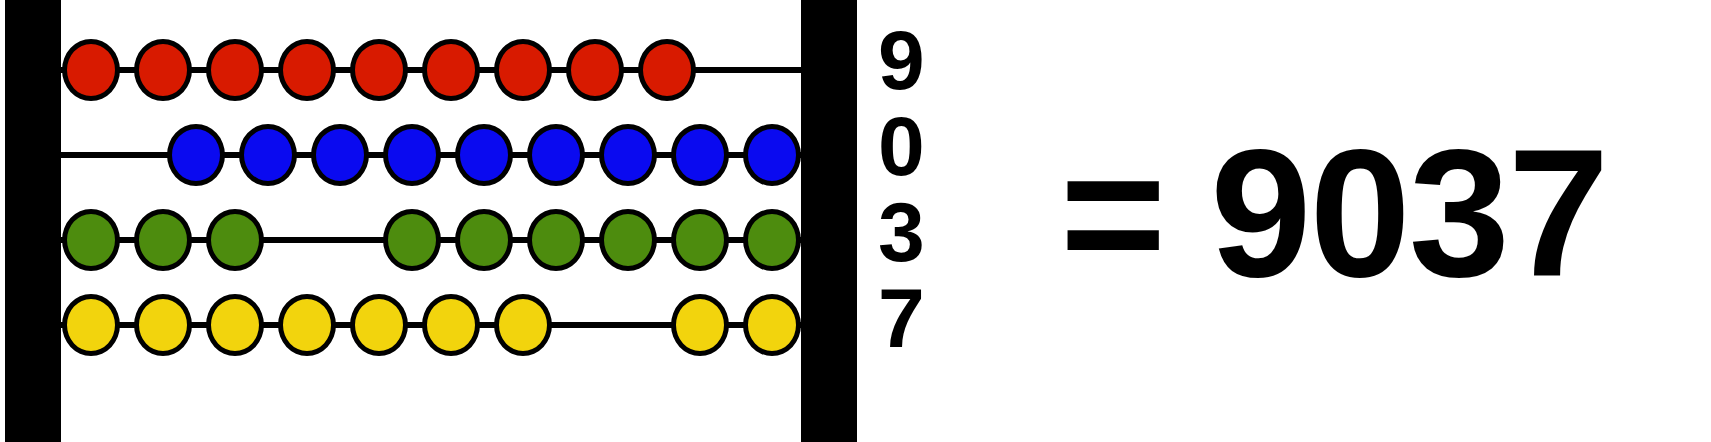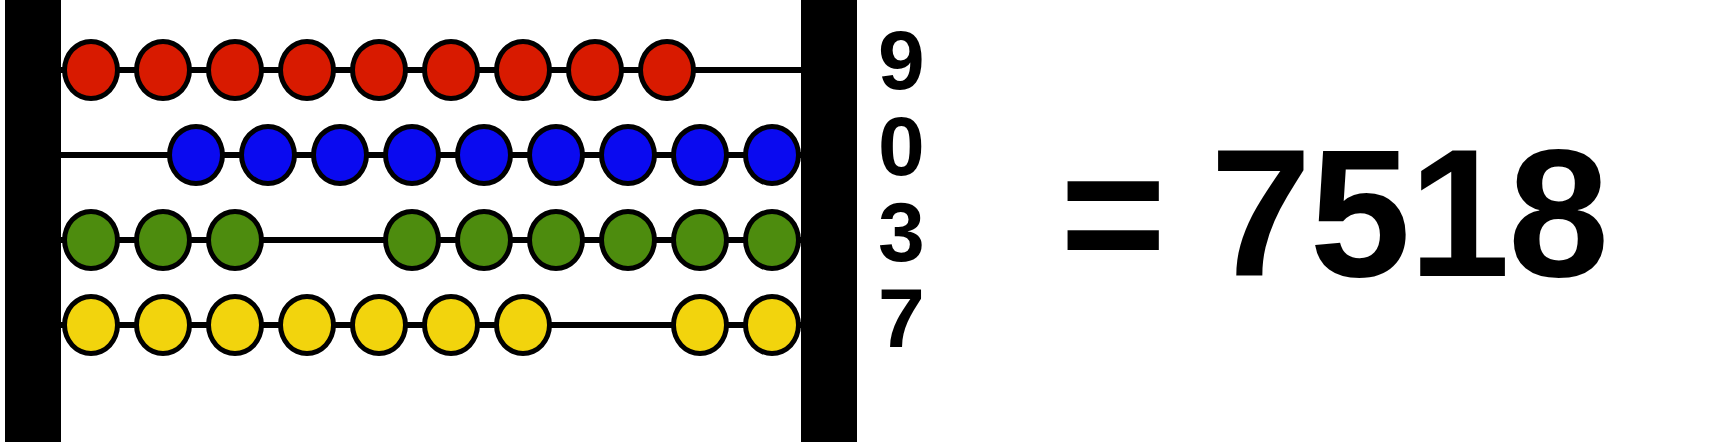--- a/index.html
+++ b/index.html
@@ -174,16 +174,16 @@
 
   <div id="digit-column">
       <div class="digit-cell" style="top: 0px;">9</div>
       <div class="digit-cell" style="top: 86px;">0</div>
       <div class="digit-cell" style="top: 172px;">3</div>
       <div class="digit-cell" style="top: 258px;">7</div>
     </div>
 
   <div id="equation">
     <span id="equals-sign">=</span>
-    <span id="total-value">7518</span>
+    <span id="total-value">9037</span>
   </div>
 
 </div>
 
 </body></html>

